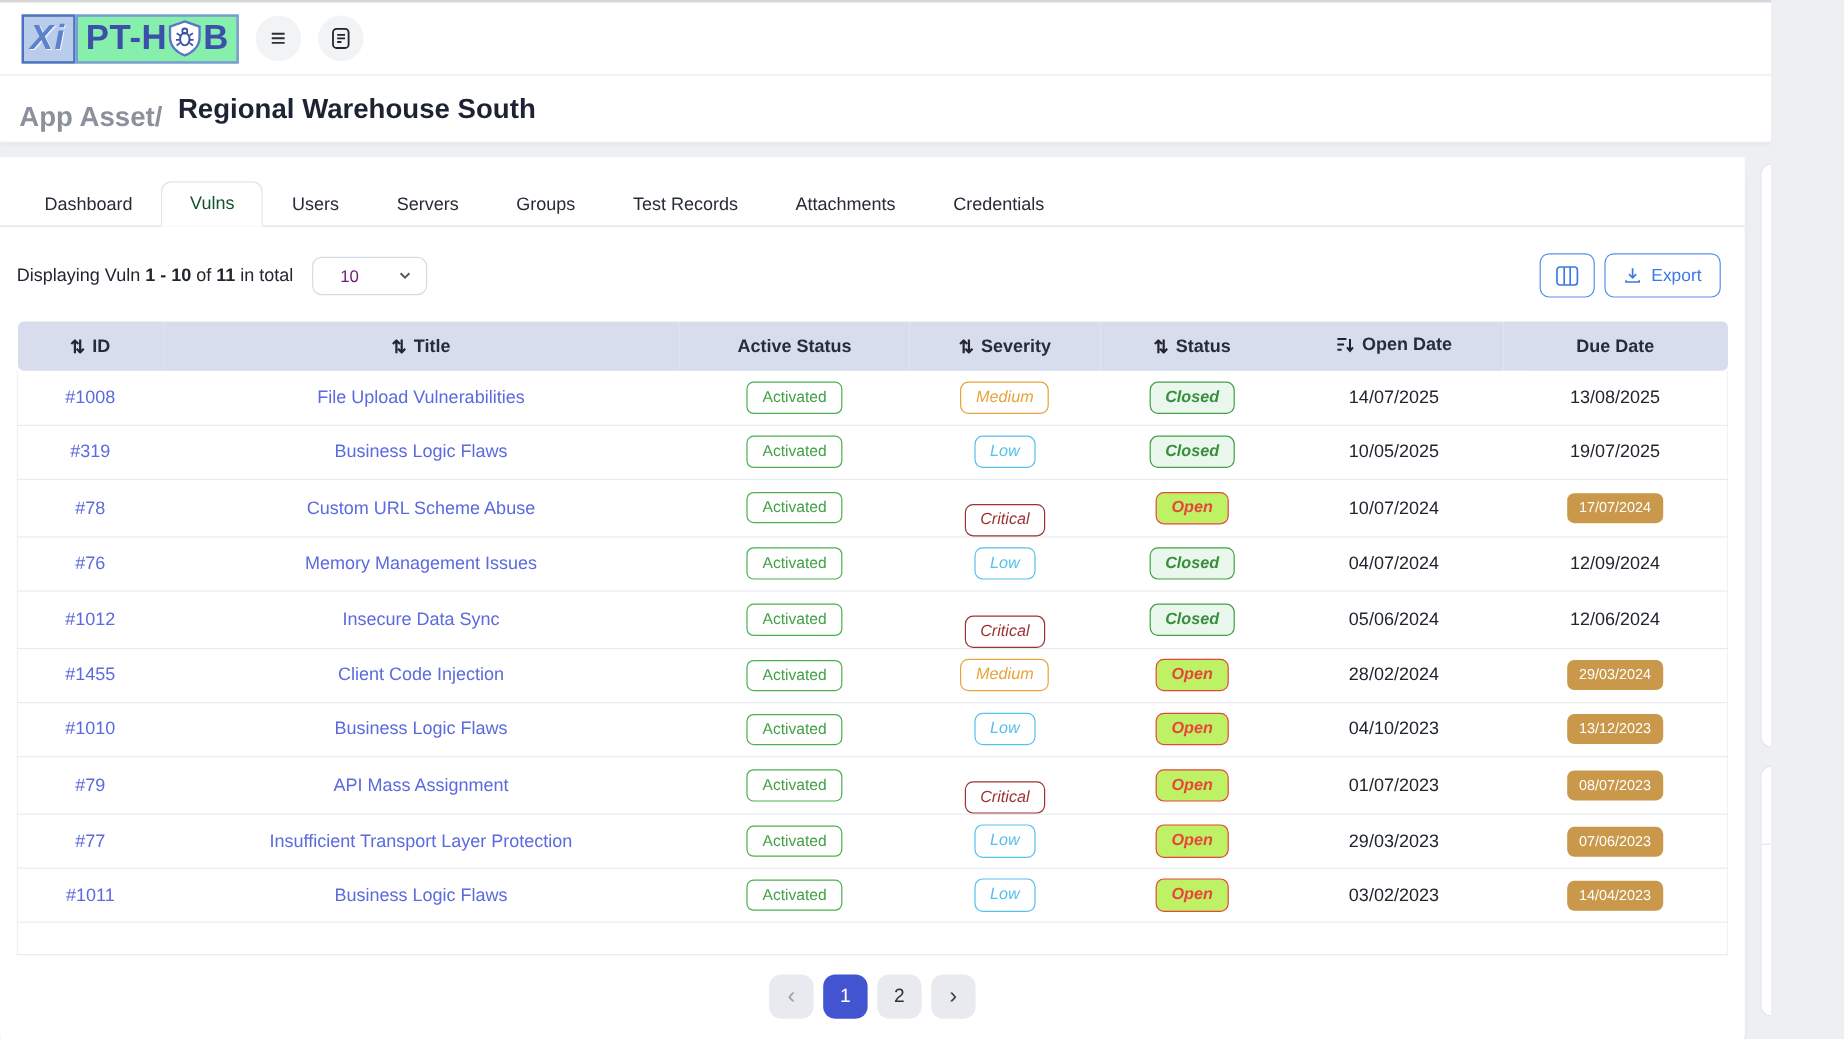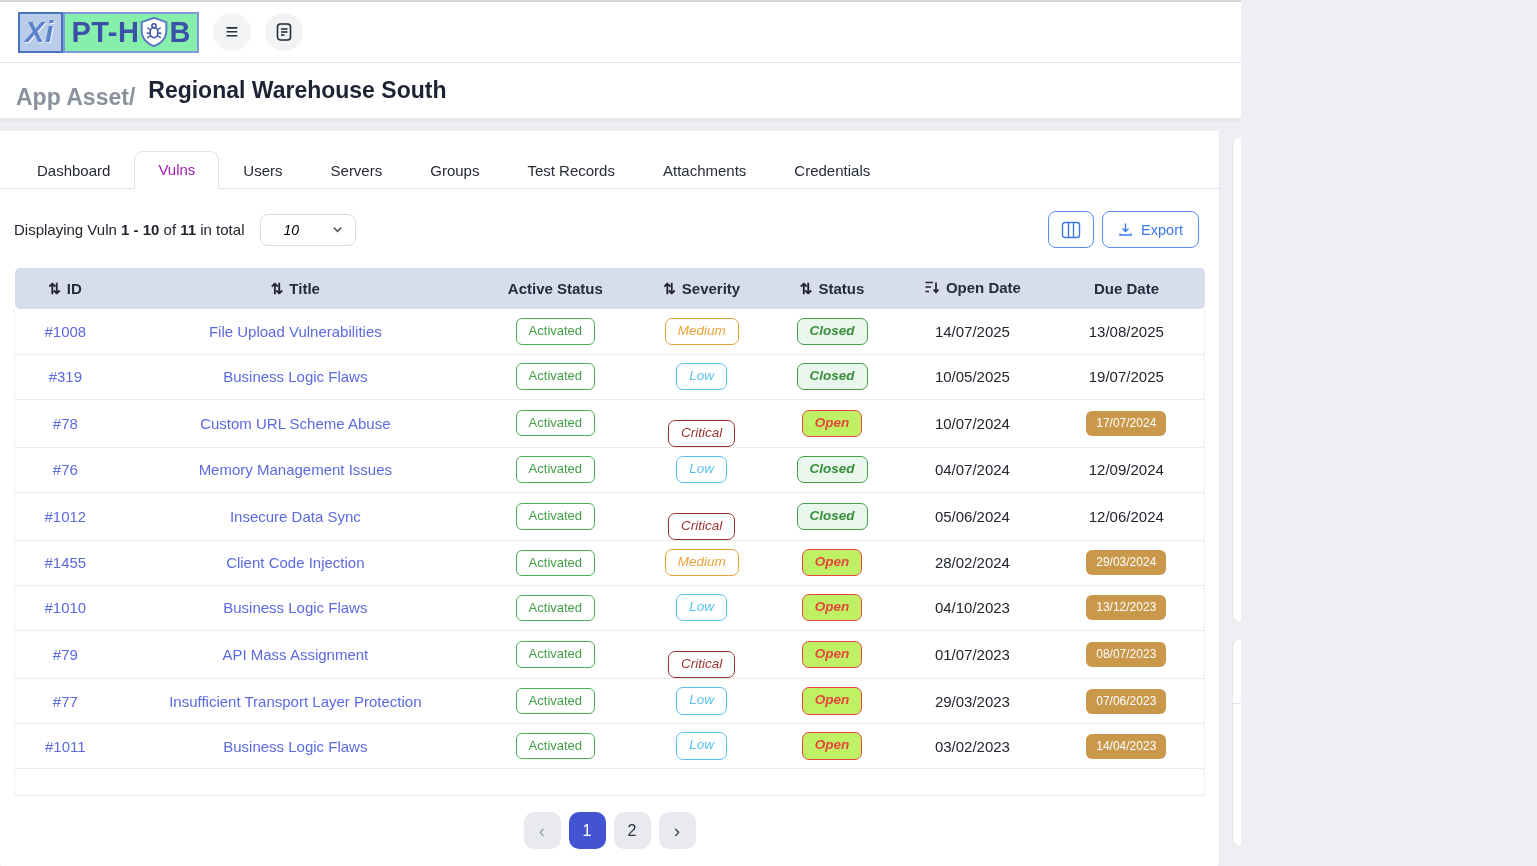--- a/index.html
+++ b/index.html
@@ -2,21 +2,21 @@
 <html><head>
 <meta charset="utf-8">
 <style>
   * { box-sizing: border-box; margin: 0; padding: 0; }
   html,body { width:1537px; height:866px; overflow:hidden; }
   body {
     font-family: "Liberation Sans", sans-serif;
     background:#edeff3;
     color:#1f2430;
   }
-  .viewport { position:relative; width:1241px; height:866px; border-top:2px solid #d7d7da; overflow:hidden; }
+  .viewport { position:relative; width:1476px; height:866px; border-top:2px solid #d7d7da; overflow:hidden; }
 
   
   .topbar {
     height:61px; background:#ffffff; border-bottom:1px solid #e4e6e9;
     display:flex; align-items:center; padding:0 18px; gap:14px;
   }
   .logo { display:flex; align-items:stretch; cursor:pointer; user-select:none; }
   .logo-xi {
     border:2px solid #4a72c0; background:#b9cdeb; color:#5b83cc;
     font-weight:900; font-size:29px; font-style:italic;
@@ -53,36 +53,36 @@
   }
 
   
   .tabs { display:flex; padding:20px 0 0 13px; border-bottom:1px solid #dee2e6; }
   .tab {
     padding:9px 23px 10px; font-size:15px; color:#262b35; background:transparent;
     border:1px solid transparent; border-bottom:none; border-radius:9px 9px 0 0;
     cursor:pointer; margin-bottom:-1px;
   }
   .tab.active {
-    color:#a21caf; background:#ffffff; border-color:#dee2e6;
+    color:#14532d; background:#ffffff; border-color:#dee2e6;
     border-bottom:1px solid #ffffff;
   }
 
   
   .controls {
     display:flex; align-items:center; justify-content:space-between;
     padding:22px 20px 20px 14px;
   }
   .controls-left { display:flex; align-items:center; gap:16px; }
   .display-info { font-size:15px; color:#22262e; }
   .display-info b { font-weight:700; }
   .page-size {
     width:96px; height:32px; border:1px solid #d8dce2; border-radius:8px;
     display:flex; align-items:center; justify-content:space-between;
-    padding:0 12px 0 22px; color:#000000; font-size:14px; cursor:pointer; background:#fff;font-style:italic;
+    padding:0 12px 0 22px; color:#701a75; font-size:14px; cursor:pointer; background:#fff;
   }
   .chevron-down { width:11px; height:11px; stroke:#555b66; }
   .controls-right { display:flex; gap:8px; }
   .btn-outline {
     height:37px; border:1px solid #5b8def; border-radius:8px; background:#fff;
     color:#3c78e8; font-size:14.5px; display:flex; align-items:center; gap:8px;
     padding:0 15px; cursor:pointer; font-family:inherit;
   }
   .btn-outline.icon-only { width:46px; justify-content:center; padding:0; }
   .columns-svg, .download-svg { stroke:#3c78e8; }

